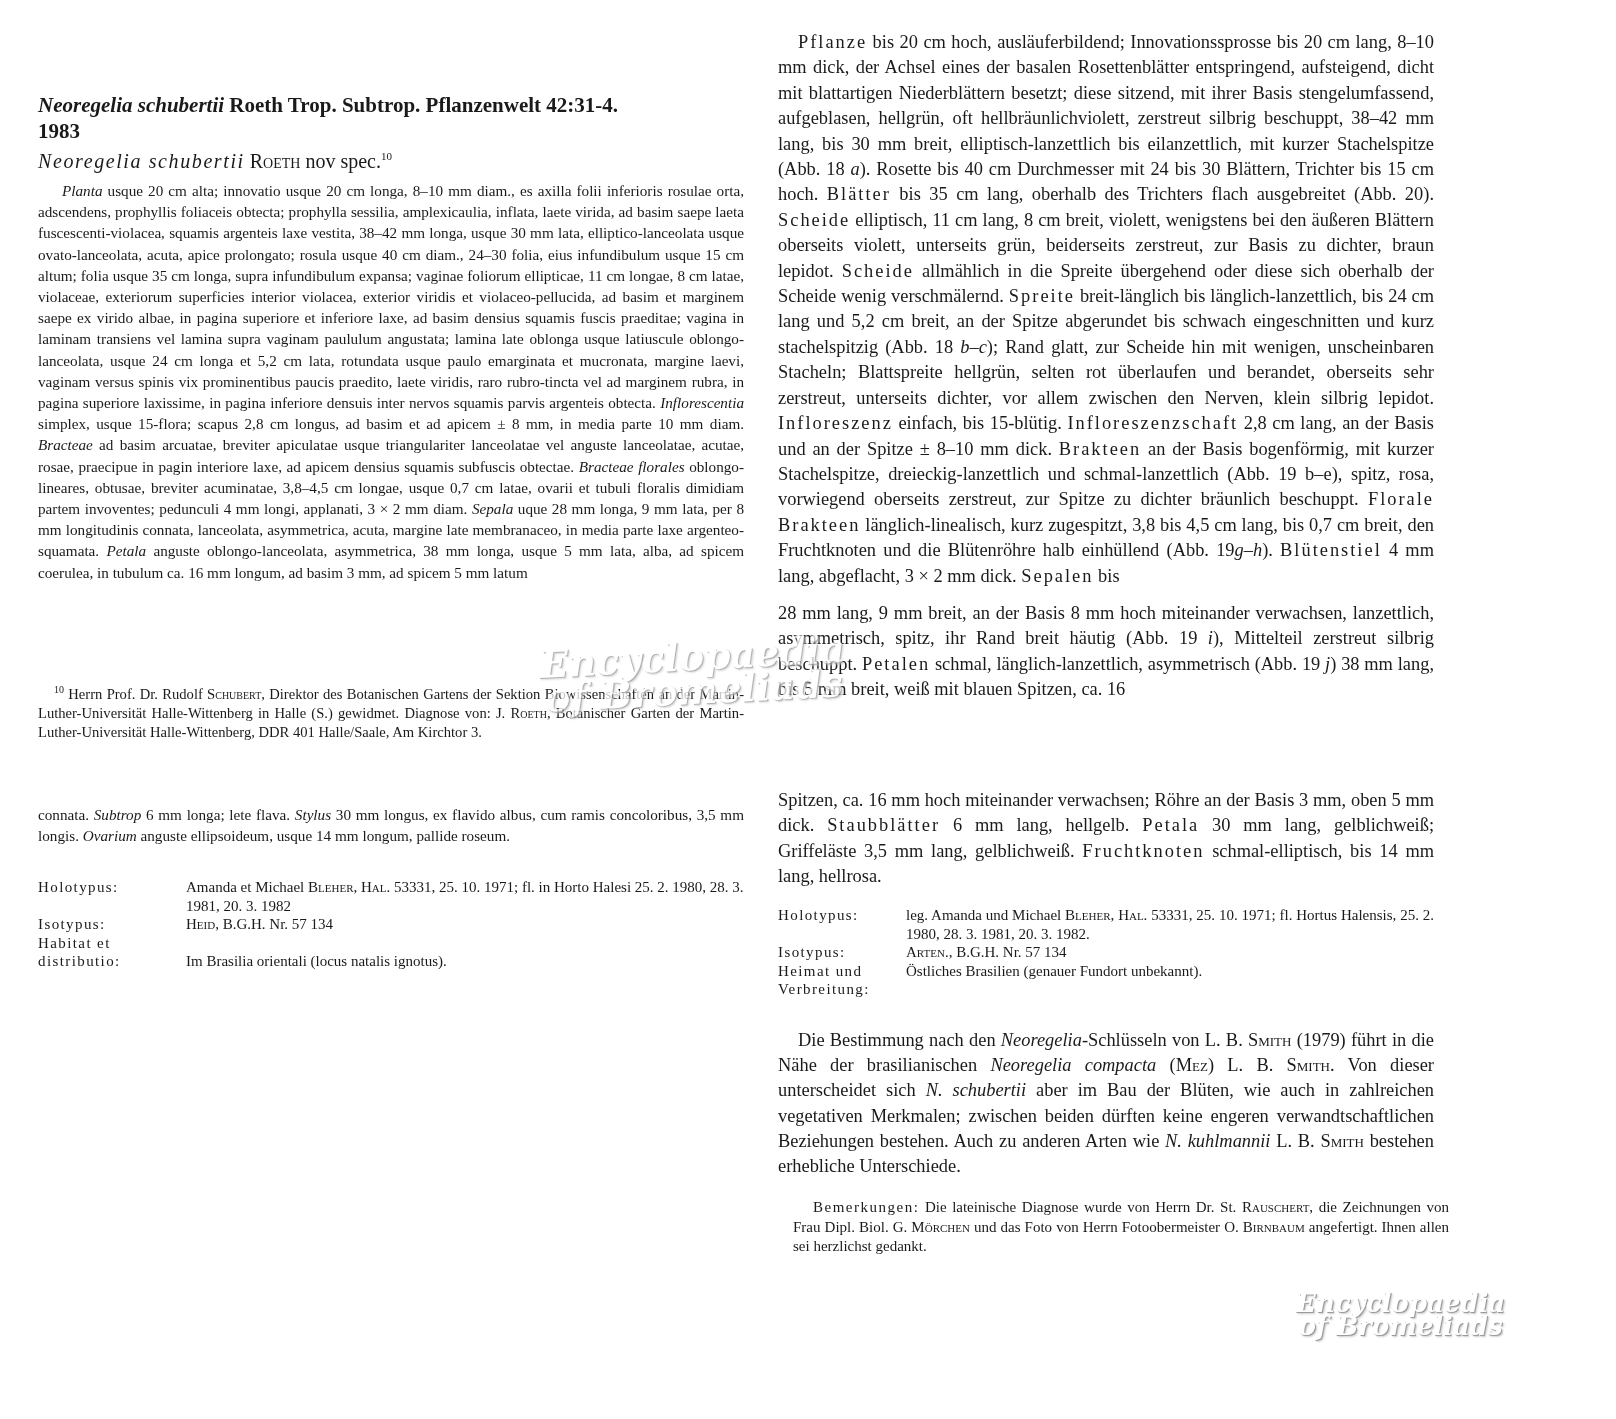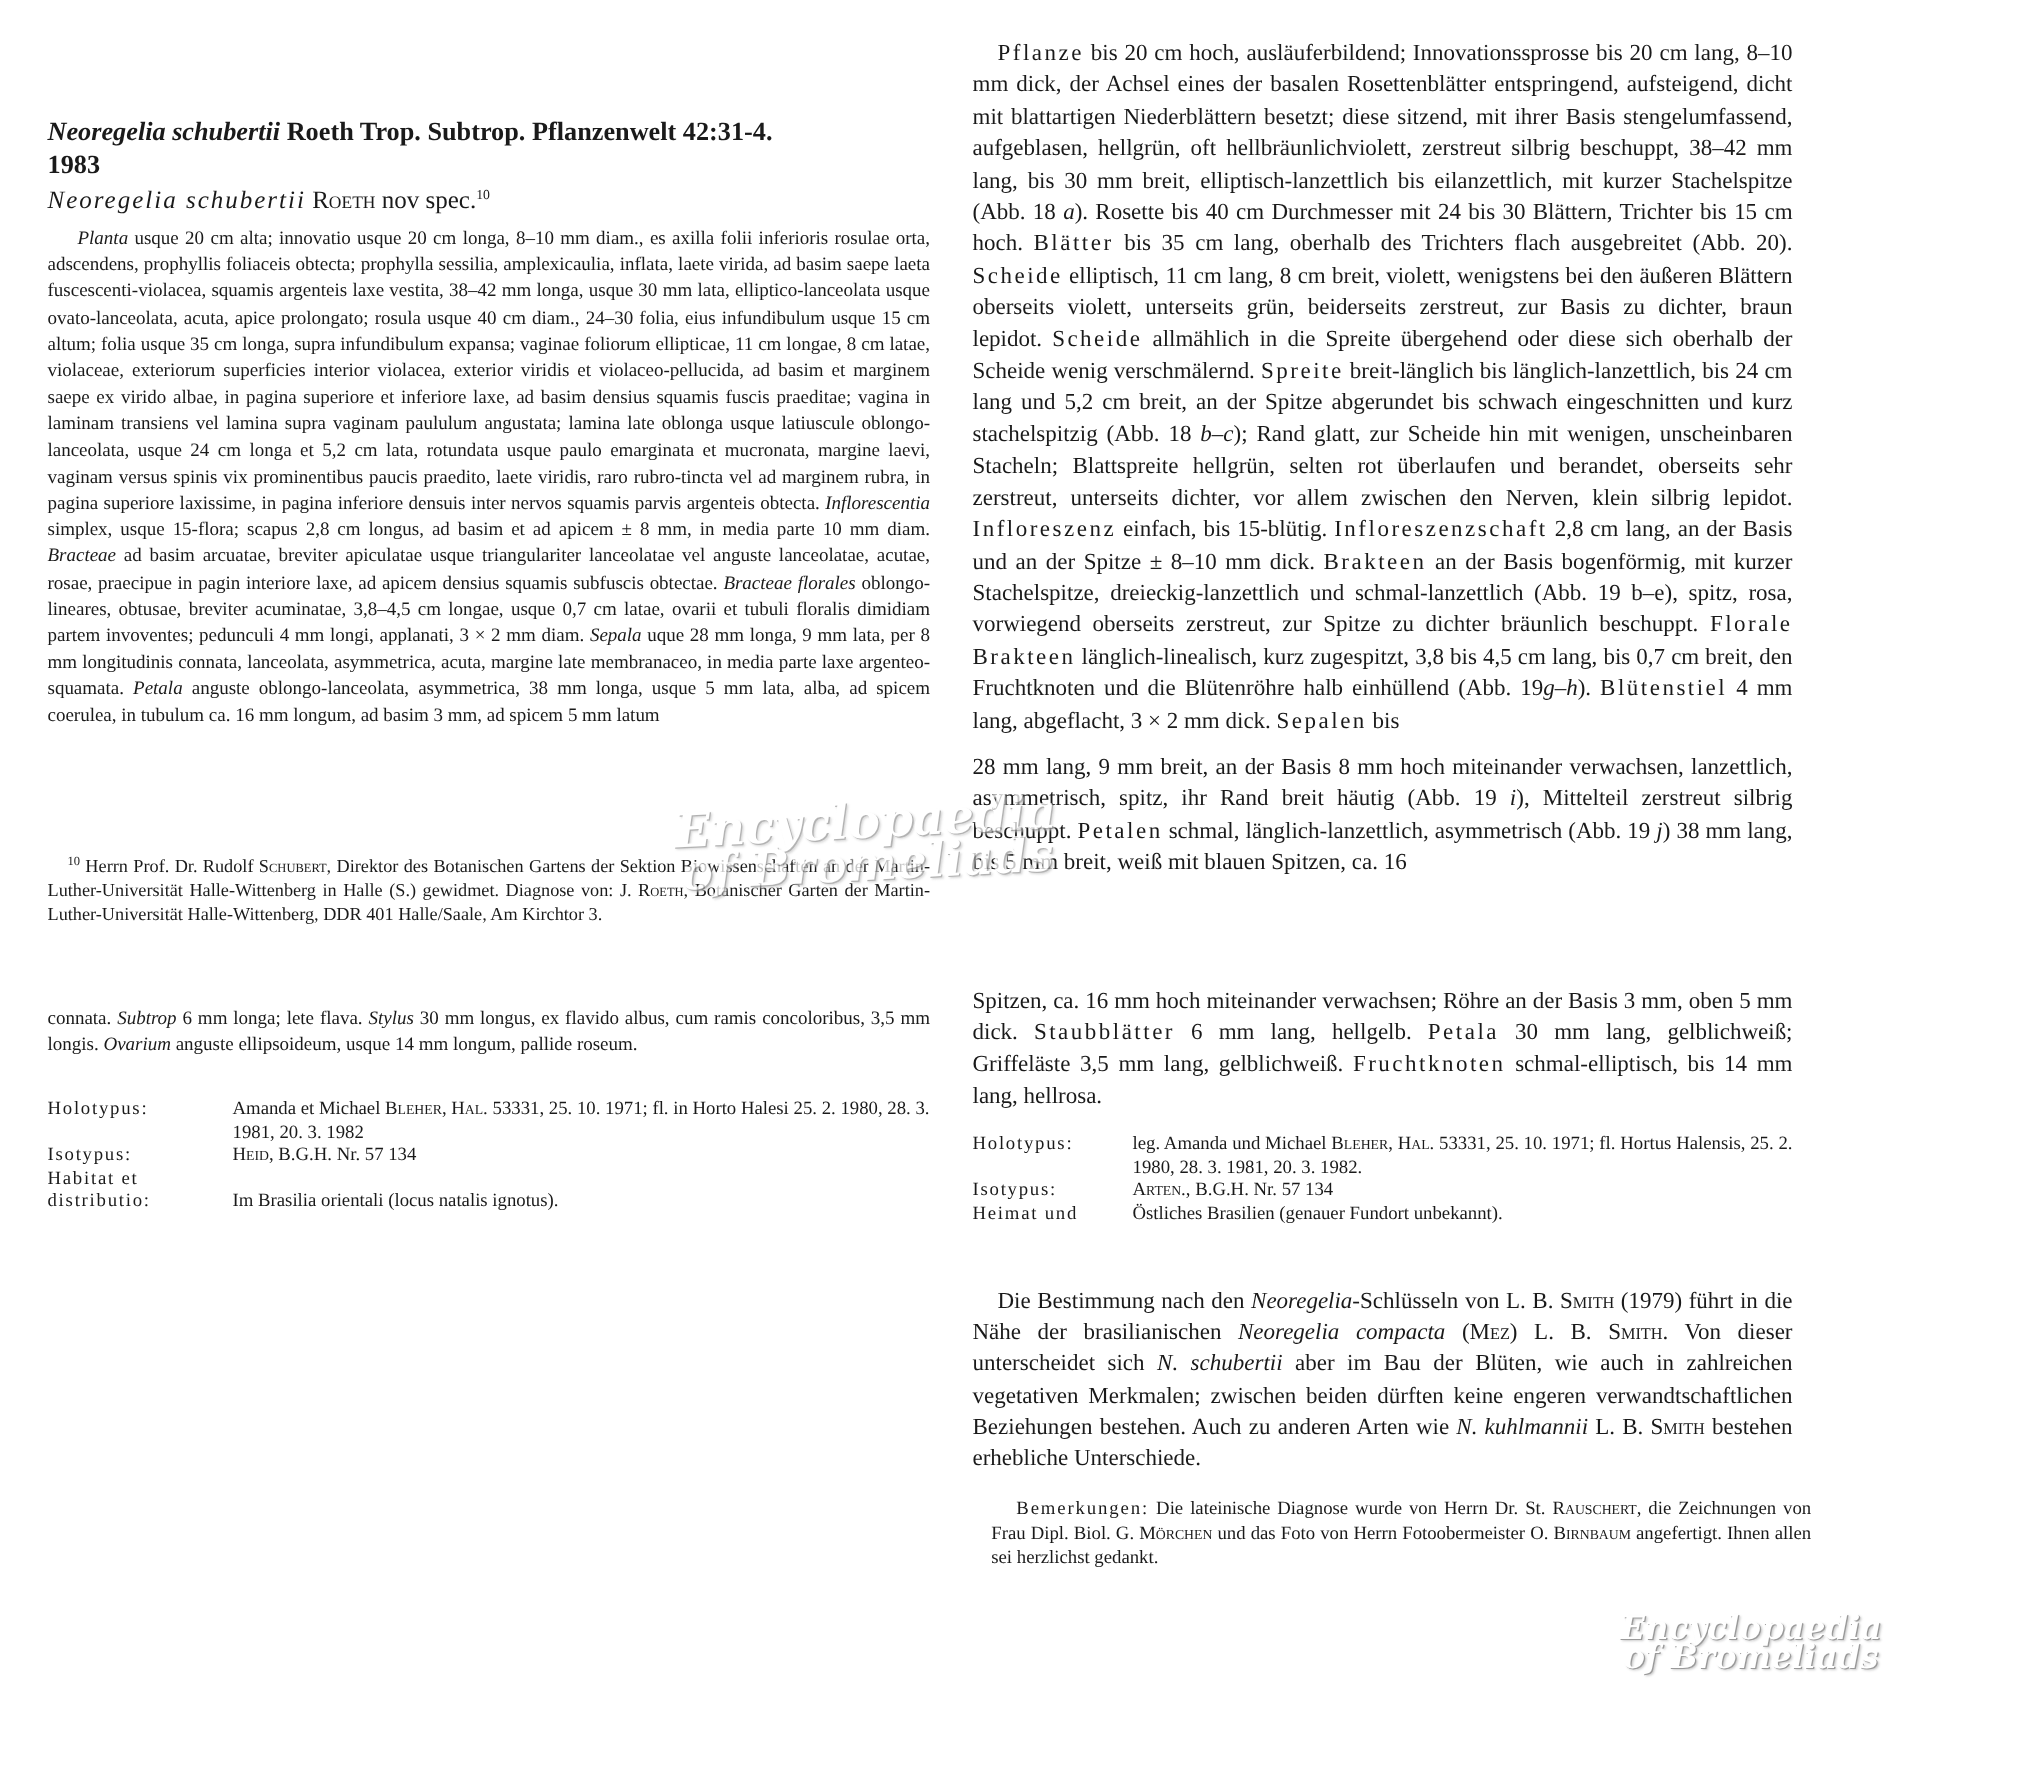--- a/index.html
+++ b/index.html
@@ -141,20 +141,24 @@
       <span class="val" style="text-align: justify;"><span>leg. Amanda und Michael </span><span class="sc">Bleher</span><span>, </span><span class="sc">Hal.</span><span> 53331, 25. 10. 1971; fl. Hortus Halensis, 25. 2. 1980, 28. 3. 1981, 20. 3. 1982.</span></span>
     </div>
     <div class="row">
       <span class="lab" style="width:106px">Isotypus:</span>
       <span class="val"><span class="sc">Arten.</span><span>, B.G.H. Nr. 57 134</span></span>
     </div>
     <div class="row">
       <span class="lab" style="width:106px">Heimat und</span>
       <span class="val">Östliches Brasilien (genauer Fundort unbekannt).</span>
     </div>
+    <div class="row">
+      <span class="lab" style="width:106px">Verbreitung:</span>
+      <span class="val"></span>
+    </div>
   </div>
 
   <div class="german3">
     <span>Die Bestimmung nach den </span><i>Neoregelia</i><span>-Schlüsseln von L. B. </span><span class="sc">Smith</span><span> (1979) führt in die Nähe der brasilianischen </span><i>Neoregelia compacta</i><span> (</span><span class="sc">Mez</span><span>) L. B. </span><span class="sc">Smith</span><span>. Von dieser unterscheidet sich </span><i>N. schubertii</i><span> aber im Bau der Blüten, wie auch in zahlreichen vegetativen Merkmalen; zwischen beiden dürften keine engeren verwandtschaftlichen Beziehungen bestehen. Auch zu anderen Arten wie </span><i>N. kuhlmannii</i><span> L. B. </span><span class="sc">Smith</span><span> bestehen erhebliche Unterschiede.</span>
   </div>
 
   <div class="remarks">
     <span class="sp">Bemerkungen:</span><span> Die lateinische Diagnose wurde von Herrn Dr. St. </span><span class="sc">Rauschert</span><span>, die Zeichnungen von Frau Dipl. Biol. G. </span><span class="sc">Mörchen</span><span> und das Foto von Herrn Fotoobermeister O. </span><span class="sc">Birnbaum</span><span> angefertigt. Ihnen allen sei herzlichst gedankt.</span>
   </div>
 </div>

